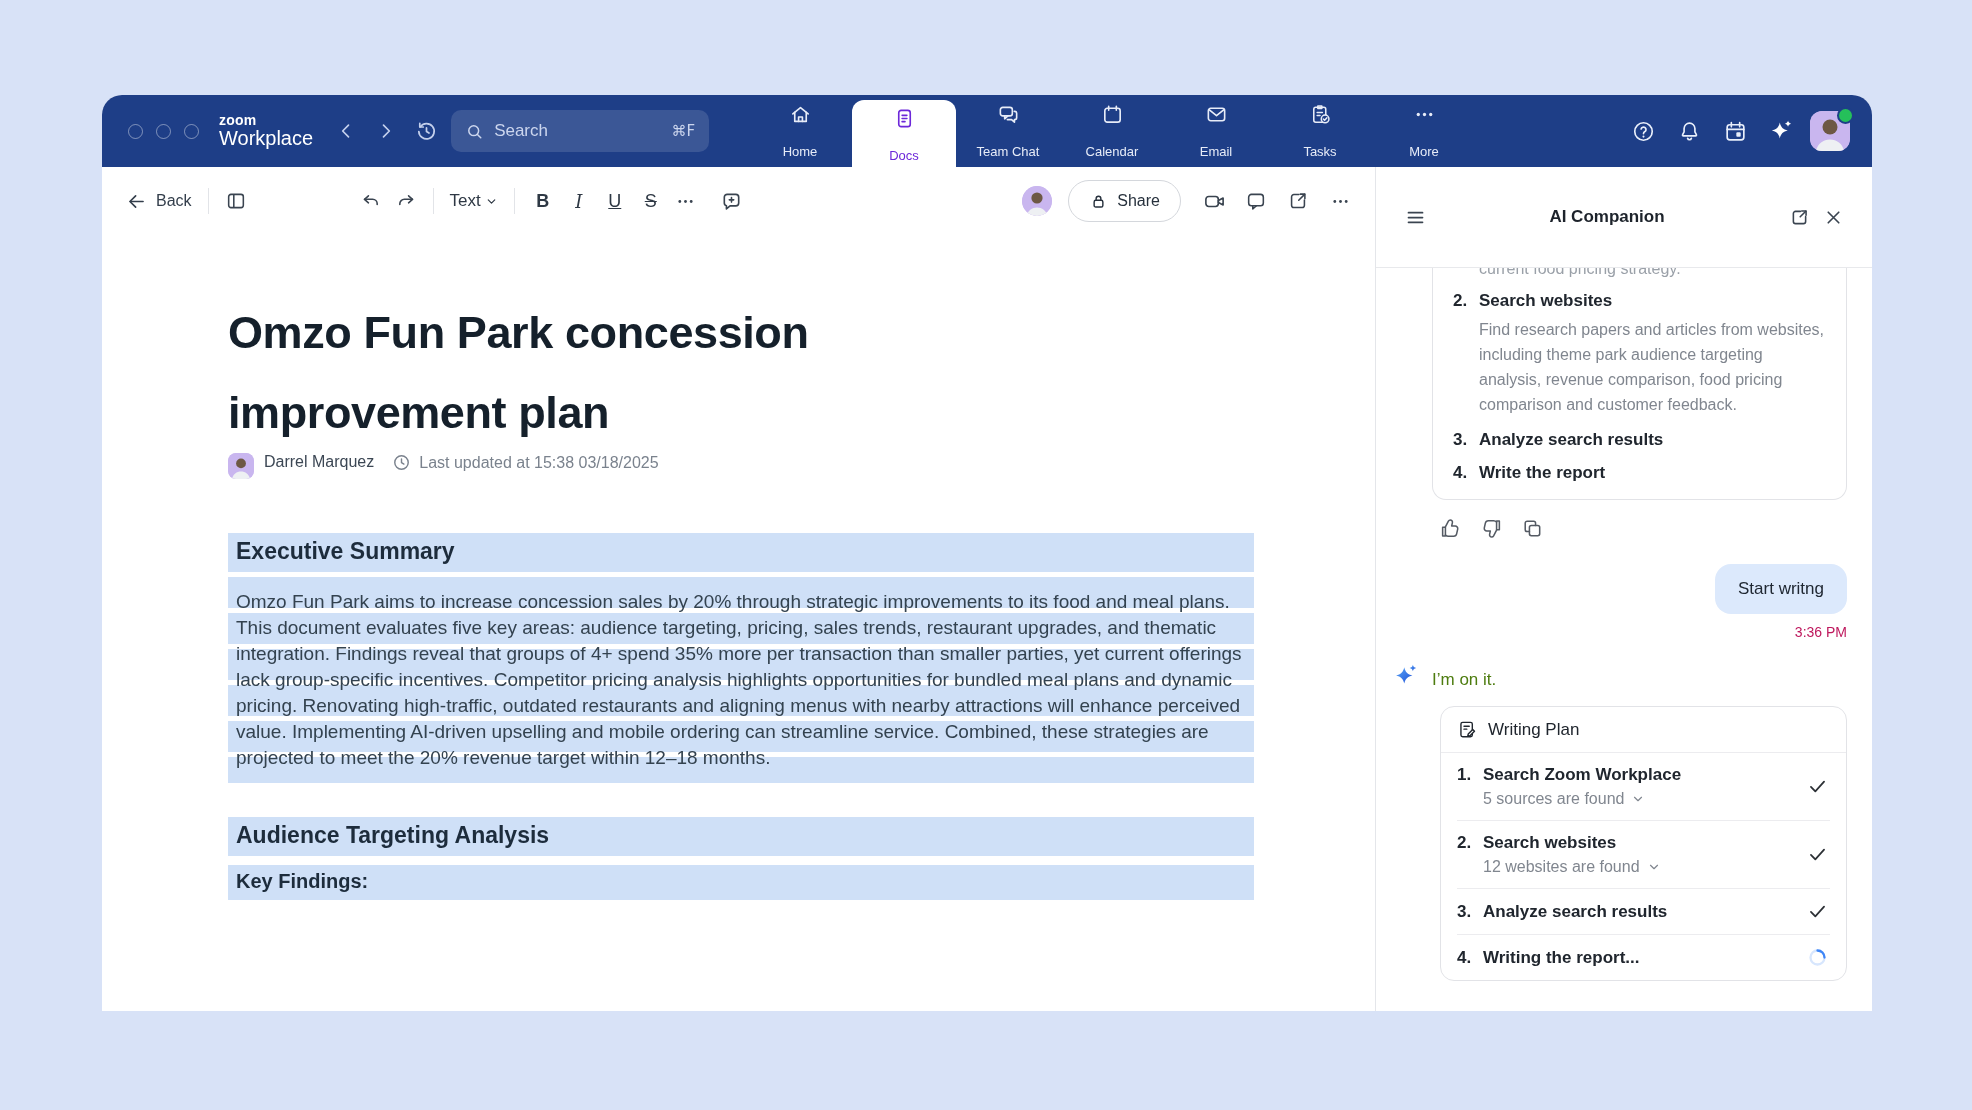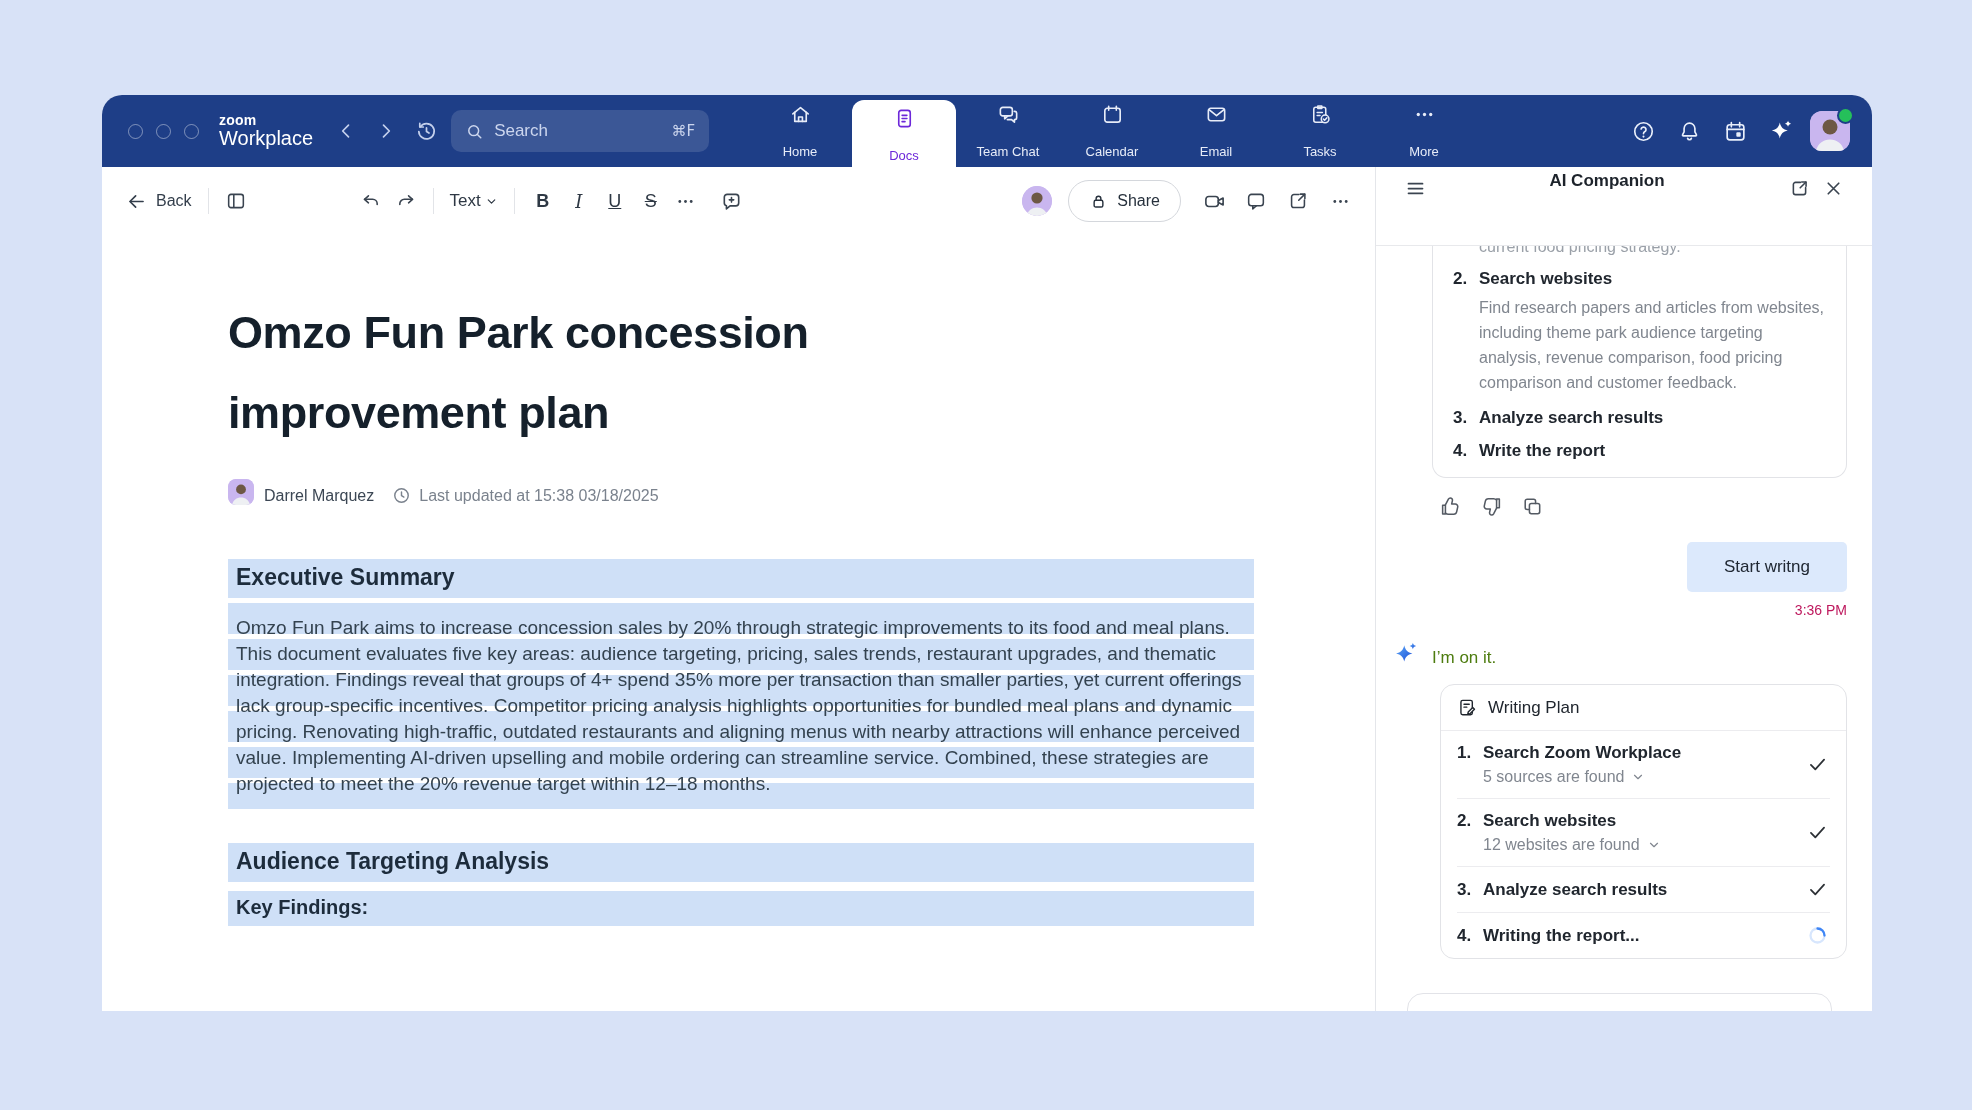--- a/index.html
+++ b/index.html
@@ -44,47 +44,47 @@
   .fmt.i{font-family:"DejaVu Serif",serif;font-style:italic}
   .fmt.u{text-decoration:underline}
   .fmt.s{text-decoration:line-through}
   .text-drop{display:flex;align-items:center;gap:4px;font-size:17px;color:#2e3844;background:none;border:none;cursor:pointer;font-family:inherit}
   .tool-right{margin-left:auto;display:flex;align-items:center;gap:8px}
   .avatar-sm{width:30px;height:30px;border-radius:50%;background:#c9b6ef;position:relative;overflow:hidden;flex:0 0 auto}
   .share-btn{display:flex;align-items:center;gap:9px;height:42px;padding:0 20px;border:1px solid #d4d7dc;background:#fff;border-radius:21px;font-size:16px;color:#26303c;cursor:pointer;font-family:inherit;margin:0 8px}
   
   .doc-body{flex:1;overflow:hidden;padding:58px 0 0 126px}
   .doc-title{width:820px;font-size:45px;line-height:80px;font-weight:700;color:#15202b;letter-spacing:-.4px;margin:0}
-  .doc-meta{display:flex;align-items:flex-end;margin-top:26px;font-size:16px}
+  .doc-meta{display:flex;align-items:flex-start;font-size:16px}
   .avatar-xs{width:26px;height:26px;border-radius:8px;background:#c9b6ef;position:relative;overflow:hidden;flex:0 0 auto;margin-right:10px}
   .meta-name{color:#3c4754;margin-right:18px}
   .meta-updated{color:#7a828d;display:flex;gap:8px;align-items:center}
   .doc-content{width:1026px;margin-top:54px;box-sizing:border-box}
   .hl-h2{background:#cfe0f7;color:#1d2c3c;font-size:23px;font-weight:700;padding:5px 8px 7px;margin:0 0 5px}
   .hl-para{font-size:19px;line-height:26px;color:#33424f;padding:12px 8px;margin:0;
     background:repeating-linear-gradient(to bottom,#cfe0f7 0 31px,#ffffff 31px 36px)}
   .section2{margin-top:34px}
   .hl-h3{background:#cfe0f7;color:#1d2c3c;font-size:20px;font-weight:700;padding:5px 8px 7px;margin:9px 0 0}
   
   .ai-panel{width:496px;flex:0 0 auto;border-left:1px solid #e4e6ea;background:#fff;display:flex;flex-direction:column;min-height:0}
-  .ai-header{height:70px;flex:0 0 auto;border-bottom:1px solid #e8e9ec;display:flex;padding:4px 22px;color:#2e3844}
+  .ai-header{height:70px;flex:0 0 auto;border-bottom:1px solid #e8e9ec;display:flex;align-items:center;padding:15px 22px;color:#2e3844}
   .ai-title{flex:1;text-align:center;font-size:17px;font-weight:700;color:#1d232b}
   .ai-header .icon-btn{color:#3a4450}
   .ai-scroll{flex:1;overflow:hidden;padding:0 25px 0 16px;display:flex;flex-direction:column;min-height:0}
   .msg-card{border:1px solid #e2e3e7;border-radius:14px;background:#fff;box-sizing:border-box}
   .card-scrolled{margin:-9px 0 0 40px;border-top:none;border-radius:0 0 14px 14px;padding:0 20px 16px}
   .clipped-line{color:#9aa0a8;font-size:16px;line-height:19px;padding-left:26px;overflow:hidden}
   .plan-step{margin-top:13px;font-size:17px;color:#20262e;display:flex}
   .step-num{width:26px;font-weight:700;flex:0 0 auto}
   .step-title{font-weight:700}
   .step-desc{margin-top:6px;color:#80868f;font-size:16px;line-height:25px;font-weight:400}
   .feedback{display:flex;gap:17px;margin:16px 0 0 46px;color:#545a63}
   .feedback .icon-btn{width:24px;height:24px}
   .bubble-row{display:flex;justify-content:flex-end;margin-top:24px}
-  .bubble{background:#dce9fc;border-radius:5px;padding:15px 37px;font-size:17px;color:#202833}
+  .bubble{background:#dce9fc;border-radius:16px;padding:15px 23px;font-size:17px;color:#202833}
   .msg-time{text-align:right;color:#be185d;font-size:14px;margin-top:10px}
   .ai-row{display:flex;align-items:flex-end;gap:12px;margin-top:22px;font-size:17px;color:#4d7c0f}
   .plan-card{margin:16px 0 0 48px;border:1px solid #e2e3e7;border-radius:14px;box-sizing:border-box}
   .plan-head{display:flex;align-items:center;gap:10px;padding:12px 16px;border-bottom:1px solid #ececef;font-size:17px;color:#20262e}
   .plan-item{display:flex;align-items:center;padding:12px 18px 12px 16px}
   .pi-body{flex:1;font-size:17px;color:#20262e}
   .pi-line{display:flex}
   .pi-num{width:26px;font-weight:700;flex:0 0 auto}
   .pi-title{font-weight:700}
   .pi-detail{margin:5px 0 0 26px;color:#80868f;font-size:16px;display:flex;align-items:center;gap:7px}

